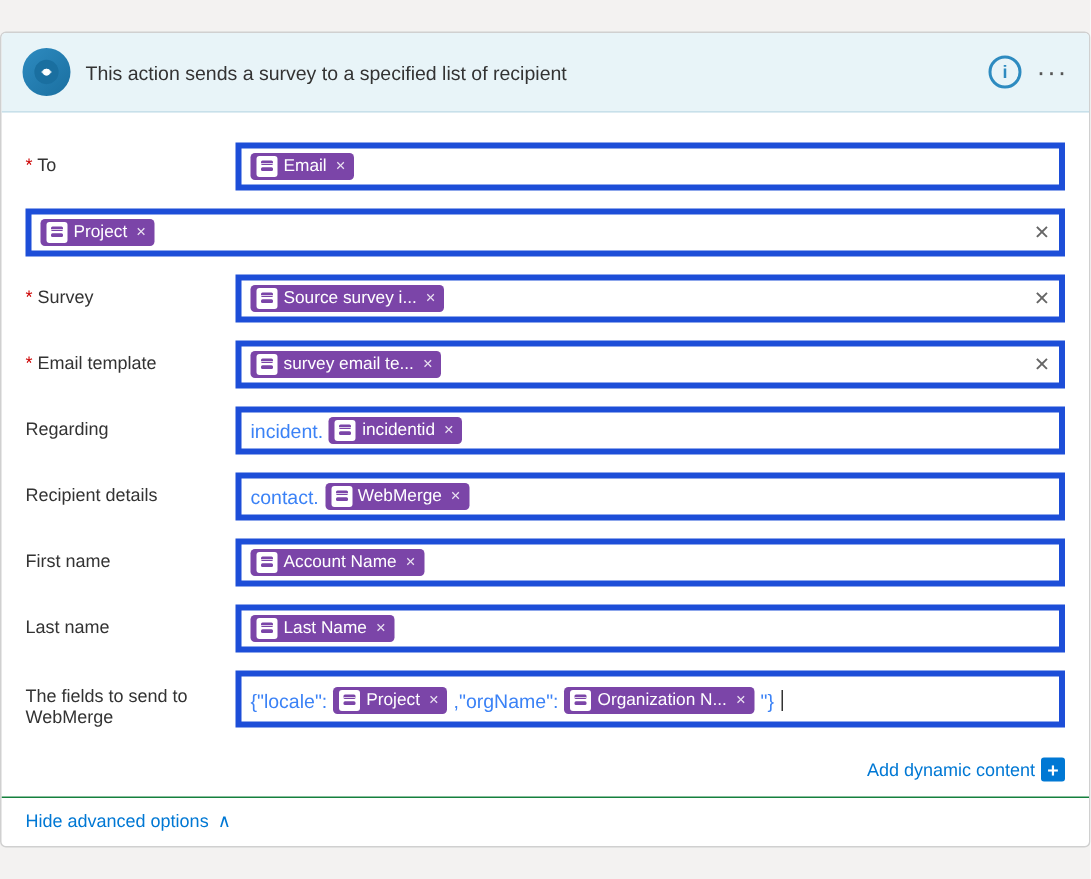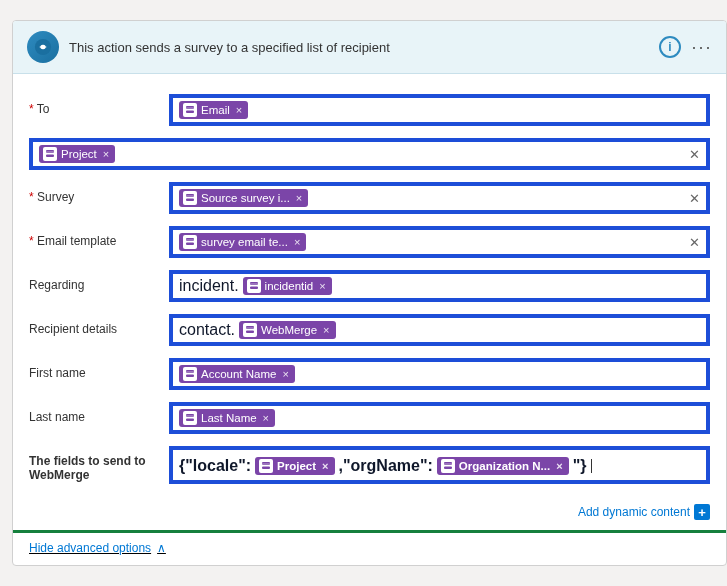--- a/index.html
+++ b/index.html
@@ -11,21 +11,20 @@
       justify-content: center;
       align-items: center;
       min-height: 100vh;
     }
     .card {
       width: 727px;
       background: #fff;
       border: 1px solid #d0d0d0;
       border-radius: 4px;
       overflow: hidden;
-      margin-left: 12px;
     }
     .card-header {
       background: #e8f4f8;
       border-bottom: 1px solid #c8e0ea;
       padding: 10px 14px;
       display: flex;
       align-items: center;
       gap: 10px;
     }
     .header-icon {
@@ -128,22 +127,22 @@
     .field-clear-x {
       position: absolute;
       right: 6px;
       top: 50%;
       transform: translateY(-50%);
       color: #666;
       font-size: 13px;
       cursor: pointer;
     }
     .text-prefix {
-      font-size: 16px;
-      color: #0f172a;
+      font-size: 13px;
+      color: #3b82f6;
     }
     .field-multiline {
       align-items: flex-start;
       padding-top: 5px;
       min-height: 36px;
     }
     .cursor-blink {
       display: inline-block;
       width: 1px;
       height: 14px;
@@ -173,25 +172,24 @@
       color: #fff;
       border-radius: 2px;
       display: flex;
       align-items: center;
       justify-content: center;
       font-size: 13px;
       font-weight: bold;
     }
     .hide-advanced {
       padding: 8px 16px 10px 16px;
-      border-top: 3px solid #15803d;
+      border-top: 1px solid #15803d;
       display: flex;
       align-items: center;
       gap: 6px;
-      text-decoration: underline;
     }
     .hide-advanced-link {
       color: #0078d4;
       font-size: 12px;
       cursor: pointer;
     }
     .chevron-up {
       color: #0078d4;
       font-size: 12px;
     }
@@ -349,21 +347,21 @@
                 <rect x="1" y="5.5" width="8" height="2.5" rx="1" fill="#7b45a8"></rect>
                 <line x1="1" y1="3" x2="9" y2="3" stroke="#fff" stroke-width="0.5"></line>
               </svg>
           </span>
           <span>Last Name</span>
           <span class="token-x">×</span>
         </span>
       </div>
     </div>
 
-    <div class="form-row" style="align-items:flex-start;font-weight:bold;">
+    <div class="form-row" style="align-items:flex-end;">
       <div class="form-label" style="padding-top:8px;">The fields to send to WebMerge</div>
       <div class="form-field field-multiline" style="flex-wrap:wrap; min-height:38px; align-items:center;">
         <span class="text-prefix">{"locale":</span>
         <span class="token">
           <span class="token-icon">
             <svg viewBox="0 0 10 10">
                 <rect x="1" y="1" width="8" height="3" rx="1" fill="#7b45a8"></rect>
                 <rect x="1" y="5.5" width="8" height="2.5" rx="1" fill="#7b45a8"></rect>
                 <line x1="1" y1="3" x2="9" y2="3" stroke="#fff" stroke-width="0.5"></line>
               </svg>

